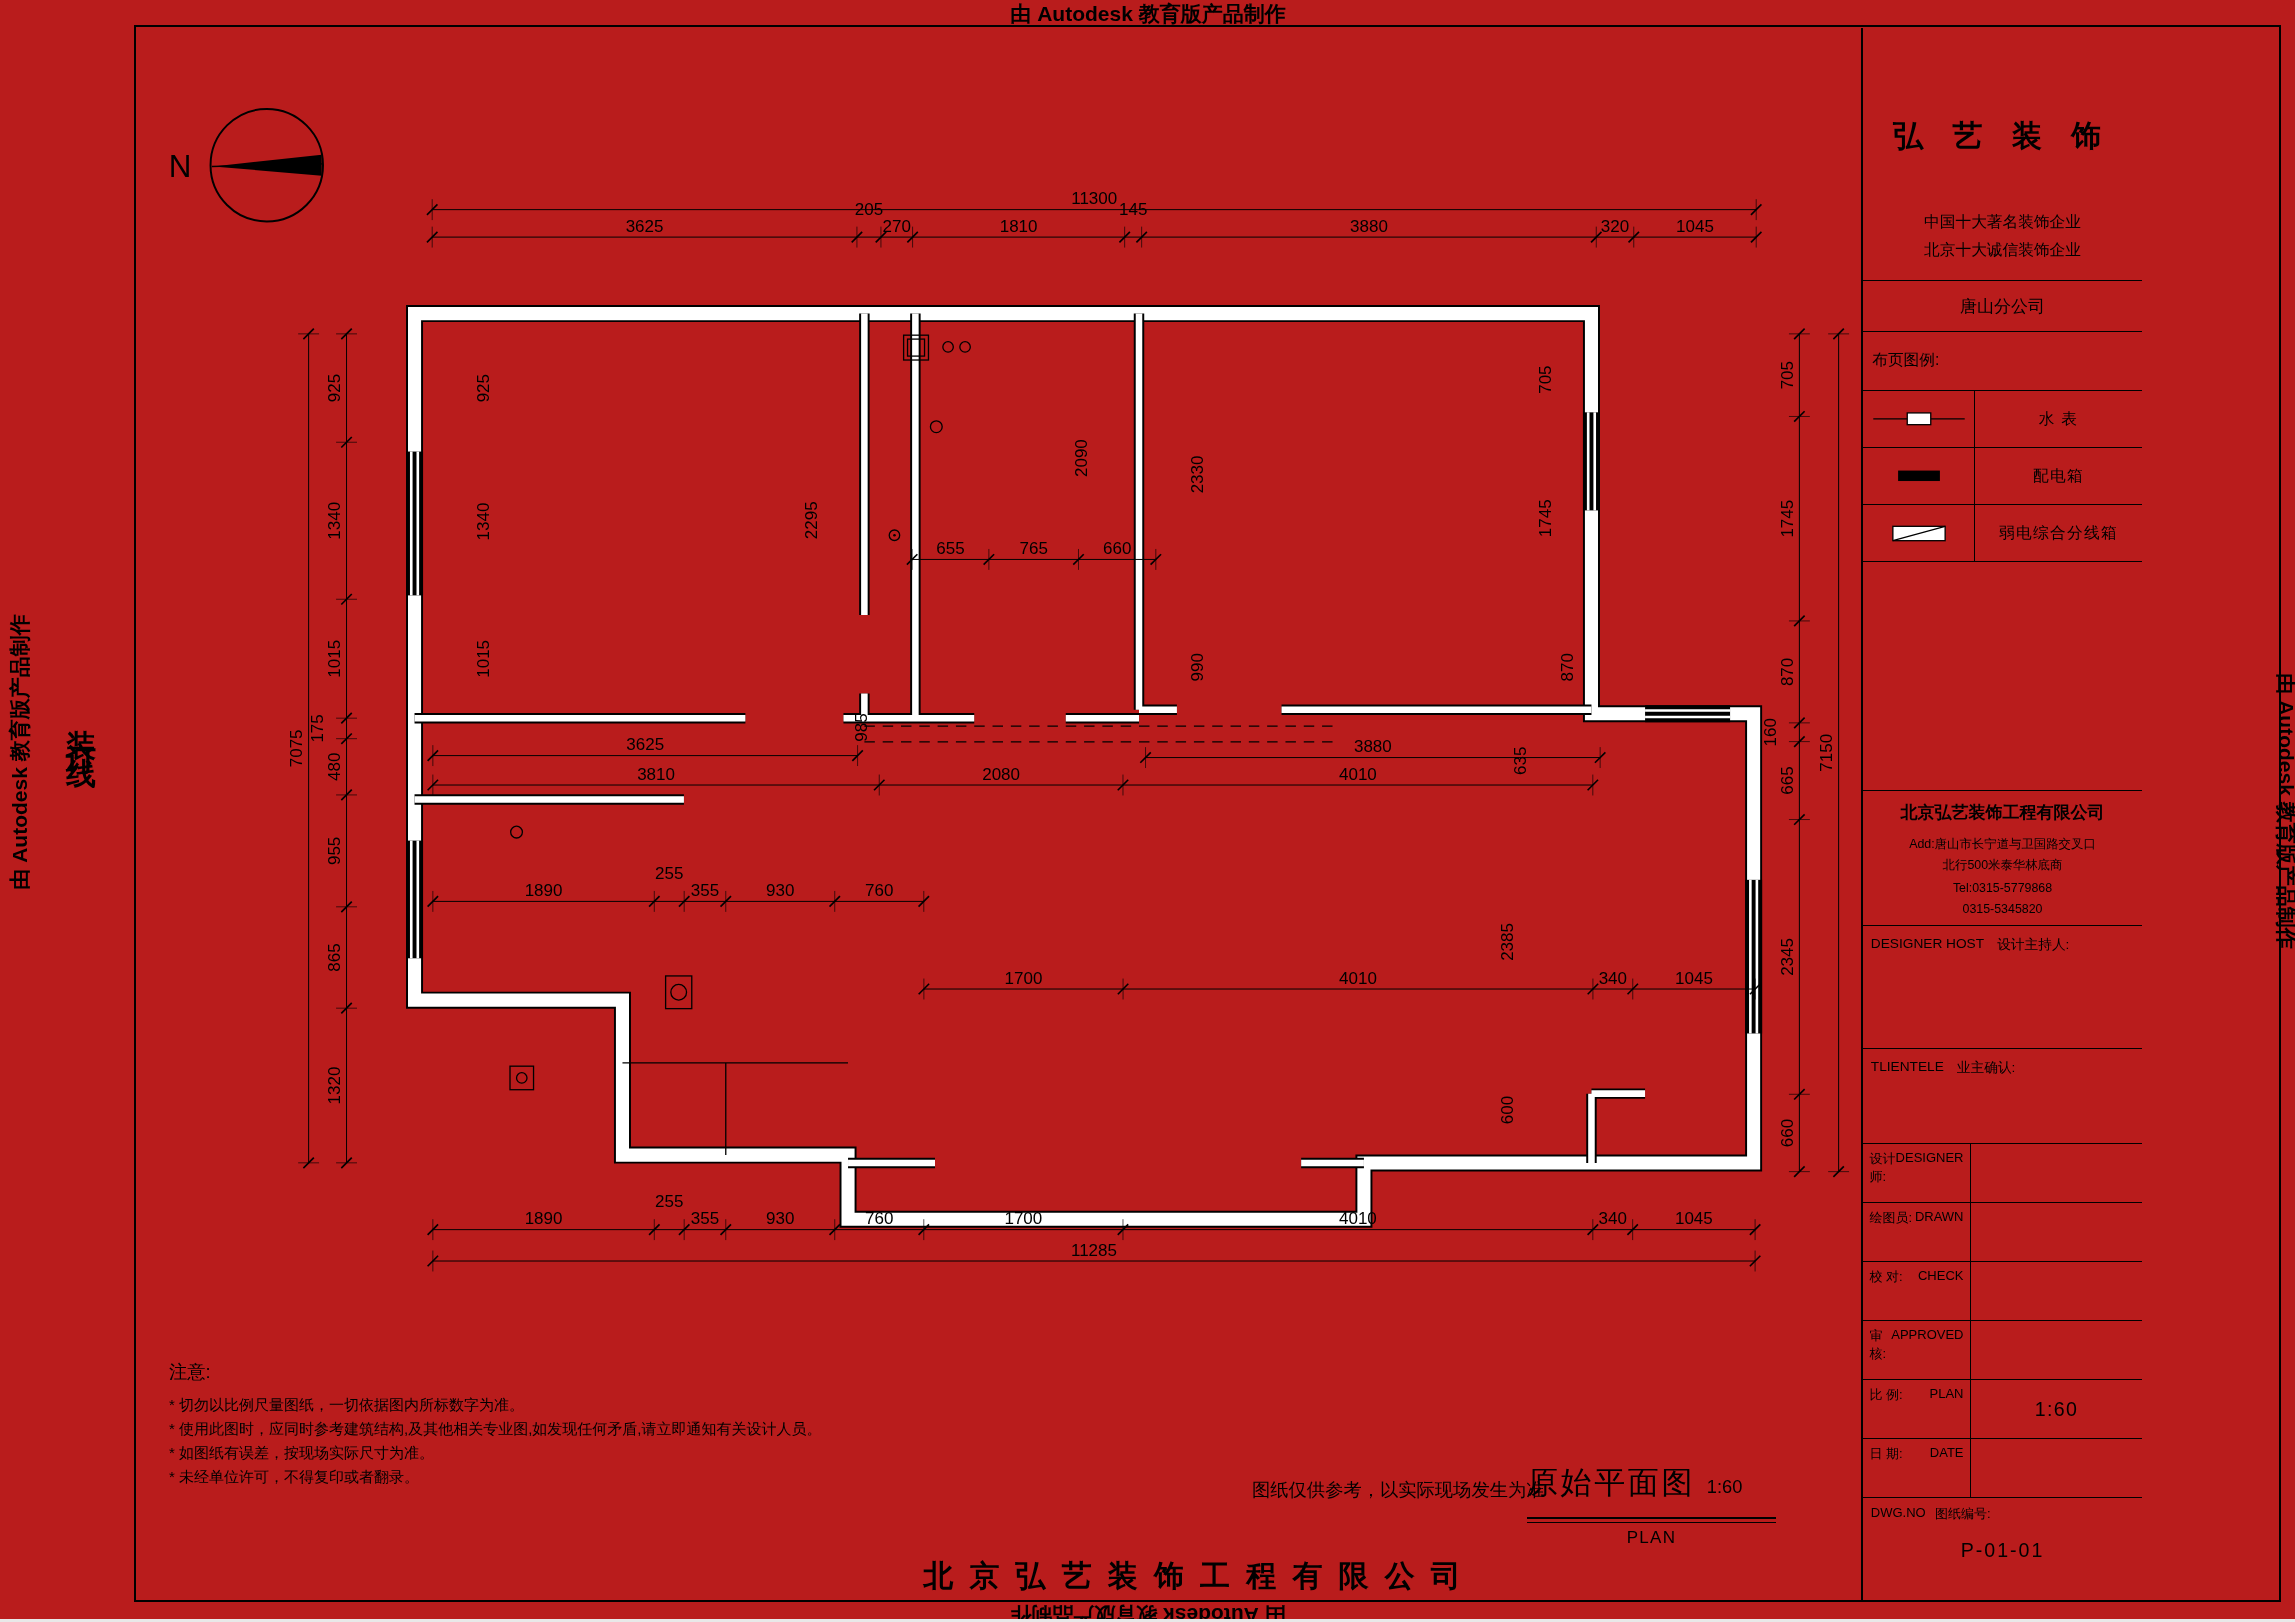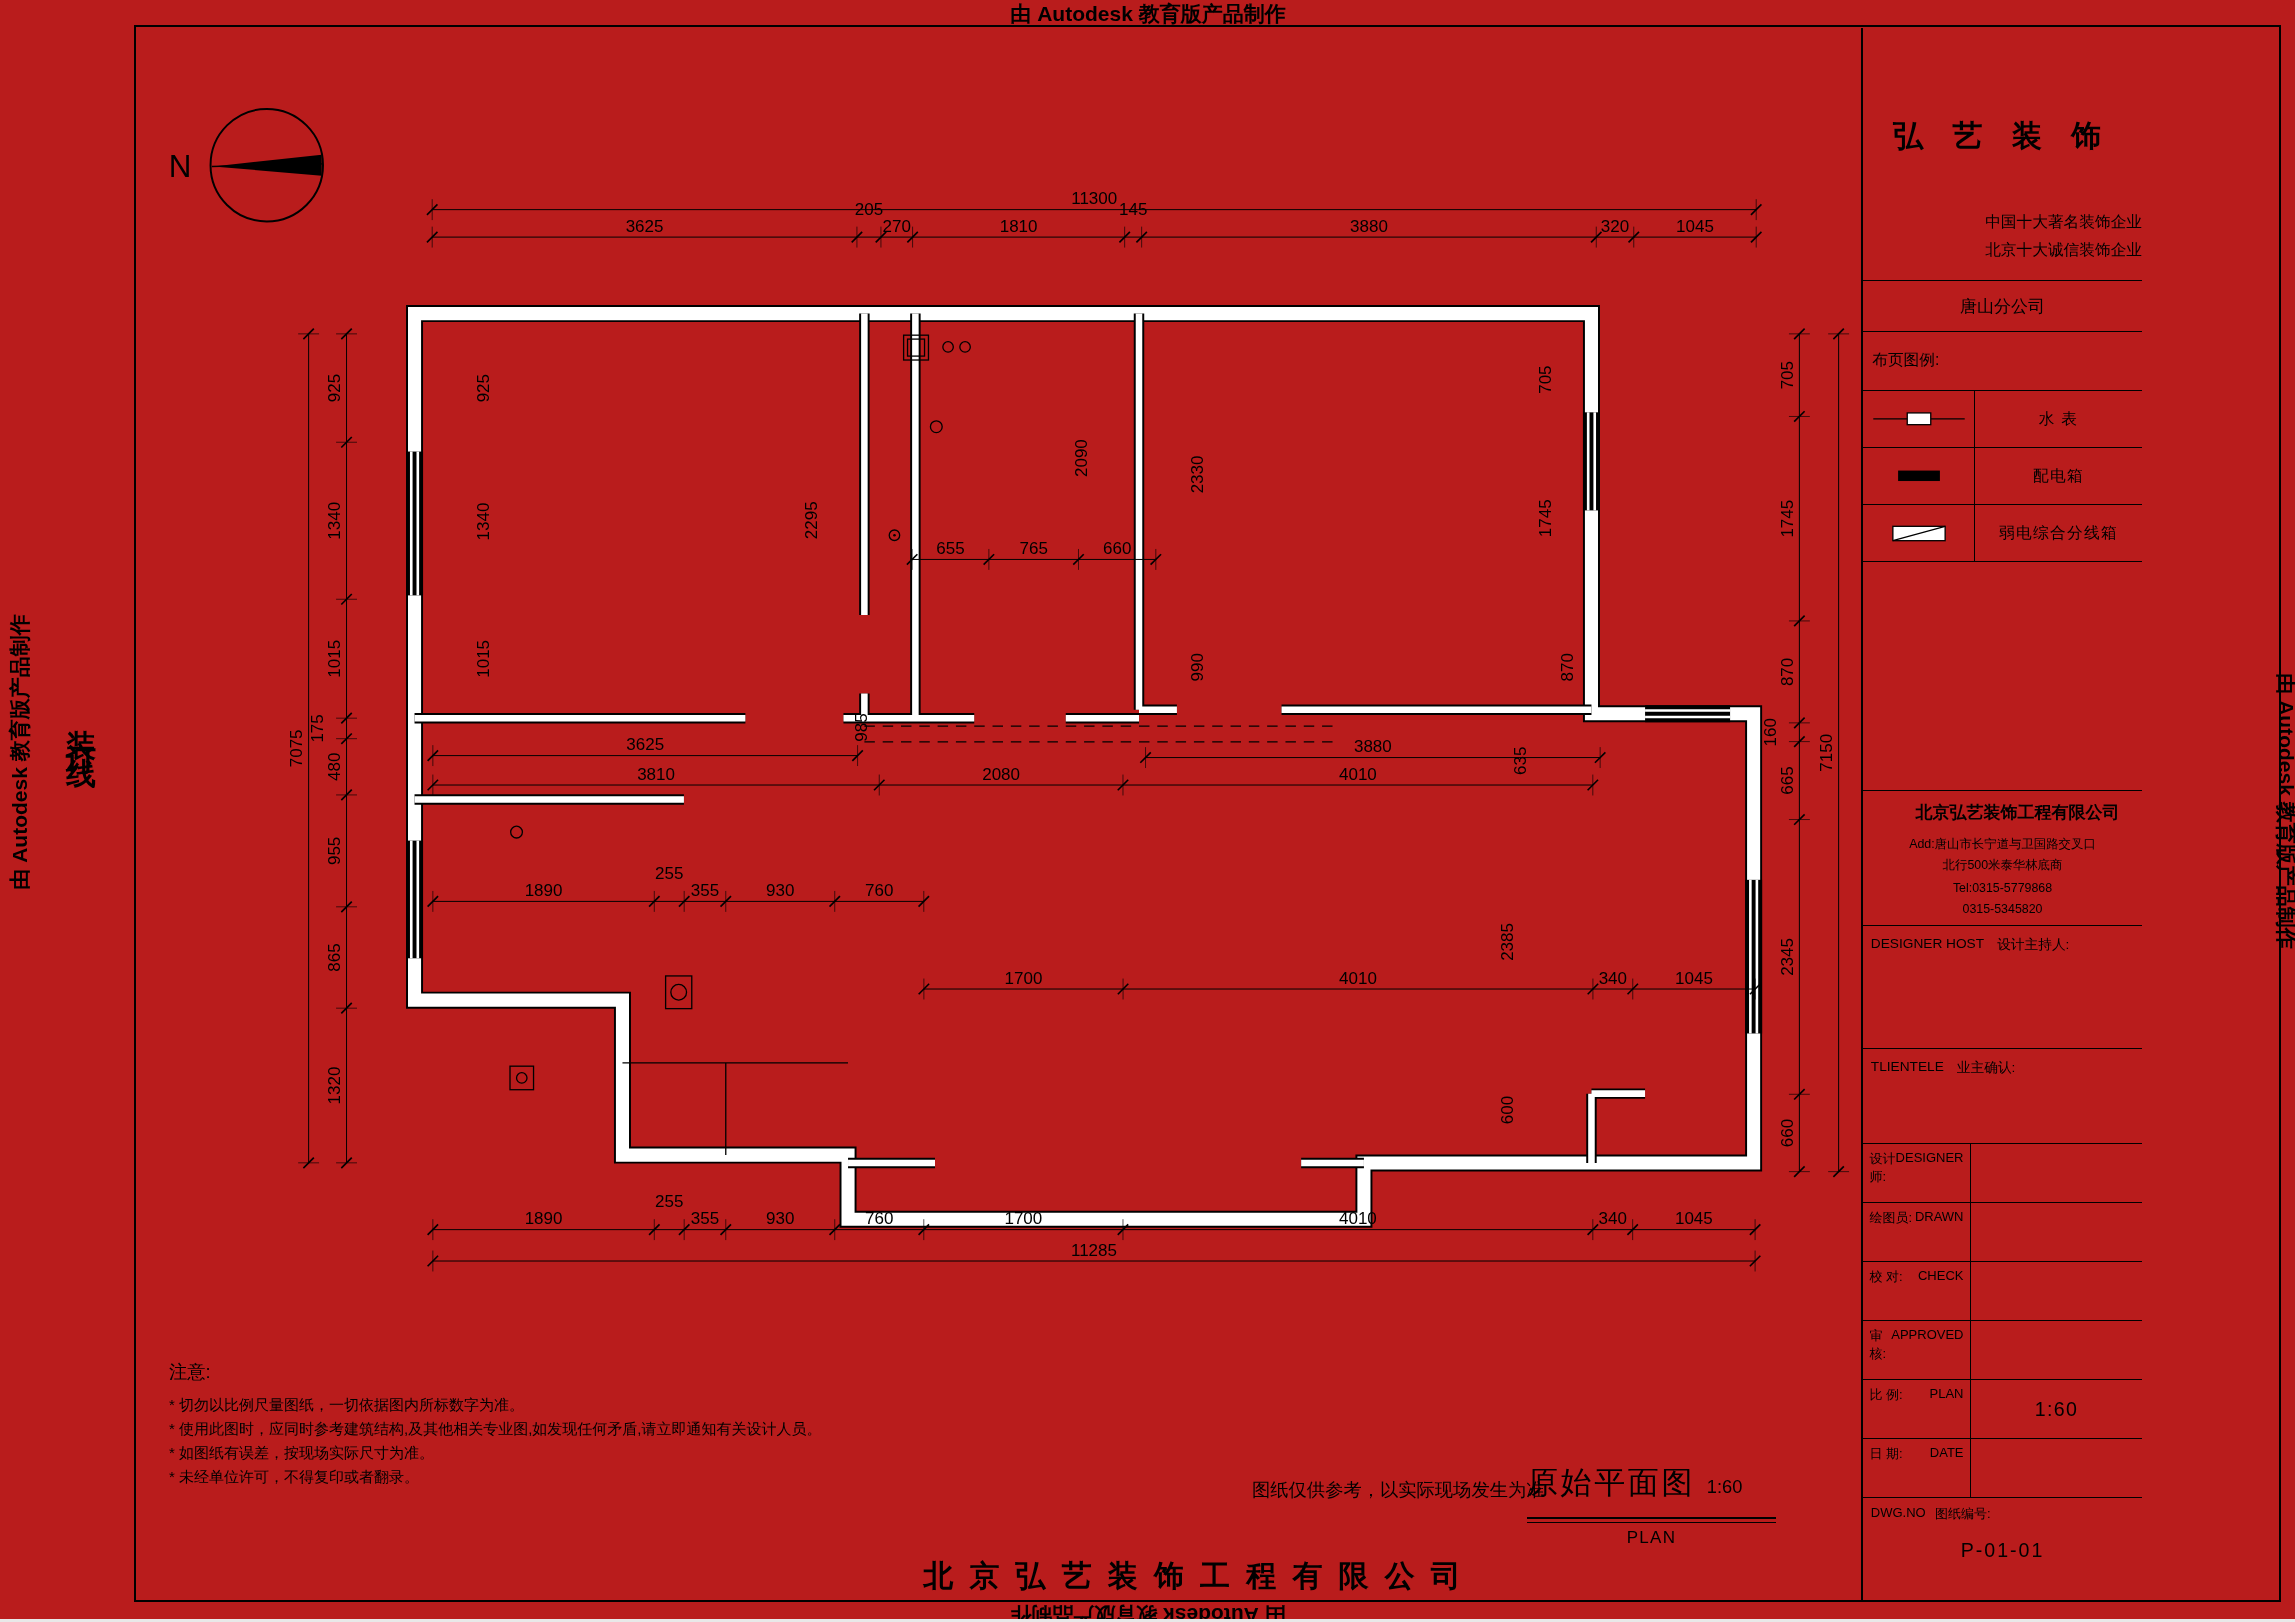--- a/index.html
+++ b/index.html
@@ -47,30 +47,30 @@
   .pc-line2{border-top:1.3px solid #000;margin-top:3.3px;}
   .pc-sub{text-align:center;font-size:17px;margin-top:5.2px;letter-spacing:1.3px;}
   #footer-company{position:absolute;left:857px;top:1556px;width:674px;text-align:center;
                   font-size:30px;font-weight:600;letter-spacing:3.9px;white-space:nowrap;}
 
   
   #titleblock{position:absolute;left:1861px;top:0;width:281px;height:1572px;
               border-left:2px solid #000;box-sizing:border-box;margin-top:28px;}
   #titleblock .abs{position:absolute;}
   .tb-logo{top:88px;width:100%;text-align:center;font-size:30px;font-weight:600;letter-spacing:10.5px;}
-  .tb-sub{width:100%;text-align:right;font-size:15.7px;}
+  .tb-sub{width:100%;text-align:center;font-size:15.7px;}
   .tb-branch{top:252px;height:52px;width:100%;border-top:1.3px solid #000;border-bottom:1.3px solid #000;
              box-sizing:border-box;text-align:center;line-height:51px;font-size:17px;}
   .tb-legend-header{top:322px;left:9.2px;font-size:15.7px;}
   .tb-legend{top:362px;left:0;right:0;border-top:1.3px solid #000;}
   .lg-row{height:56px;border-bottom:1.3px solid #000;display:flex;}
   .lg-sym{width:111px;border-right:1.3px solid #000;display:flex;align-items:center;justify-content:center;}
   .lg-lab{flex:1;display:flex;align-items:center;justify-content:center;font-size:15.7px;letter-spacing:1.3px;}
   .tb-divider{position:absolute;left:0;right:0;border-top:1.3px solid #000;}
-  .tb-company{top:773px;width:100%;text-align:center;font-size:17px;font-weight:600;padding-left:15px;}
+  .tb-company{top:773px;width:100%;text-align:center;font-size:17px;font-weight:600;}
   .tb-addr{width:100%;text-align:center;font-size:12.4px;}
   .tb-line{left:0;right:0;padding:0 7.8px;font-size:13.7px;display:flex;gap:13px;}
   .tb-rows{position:absolute;top:1115px;left:0;right:0;border-top:1.3px solid #000;}
   .tbr{height:59px;border-bottom:1.3px solid #000;display:flex;box-sizing:border-box;}
   .tbr-l{width:108px;border-right:1.3px solid #000;padding:5.9px 6.5px;font-size:13px;display:flex;
          flex-direction:row;justify-content:space-between;box-sizing:border-box;}
   .tbr-v{flex:1;display:flex;align-items:center;justify-content:center;font-size:19.6px;letter-spacing:1.3px;}
   .tb-dwg{position:absolute;top:1468px;left:0;right:0;bottom:0;}
   .dwg-lab{position:absolute;top:9.2px;left:7.8px;font-size:13px;display:flex;gap:9.2px;}
   .dwg-no{position:absolute;top:43px;width:100%;text-align:center;font-size:19.6px;letter-spacing:2px;}

